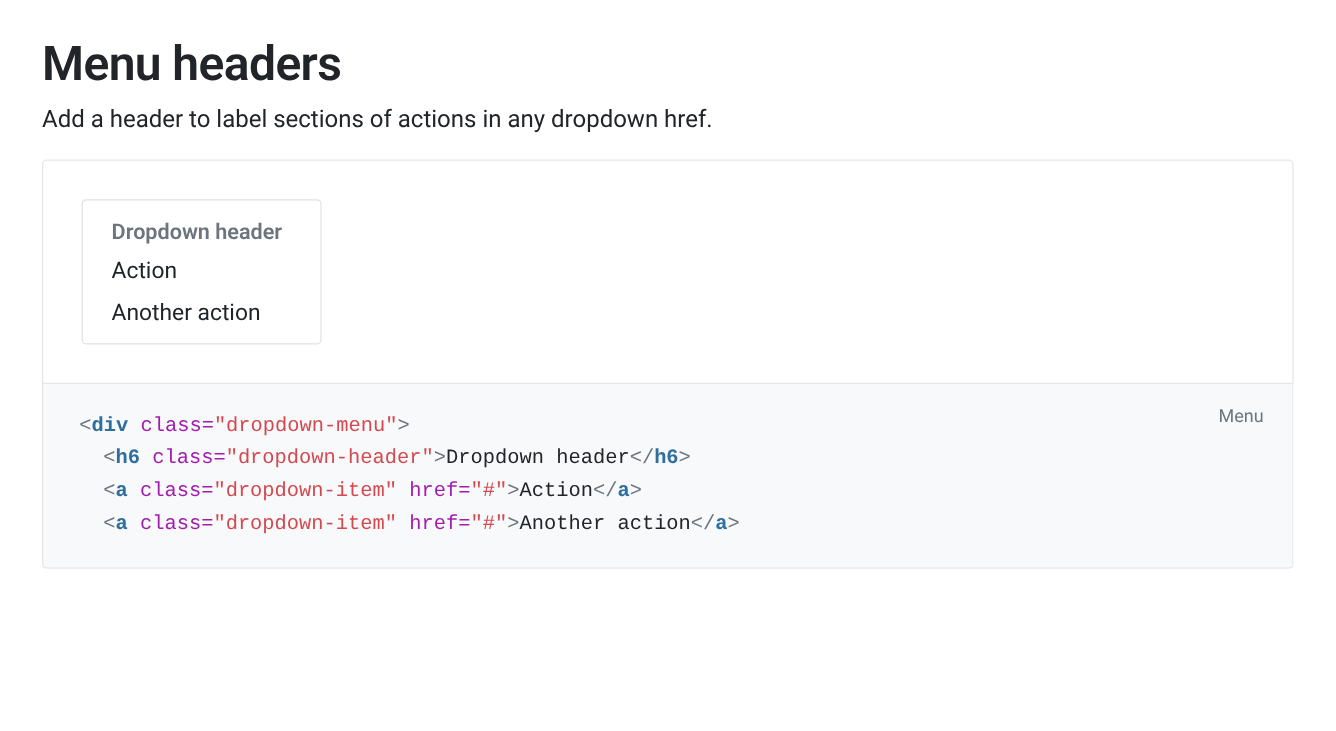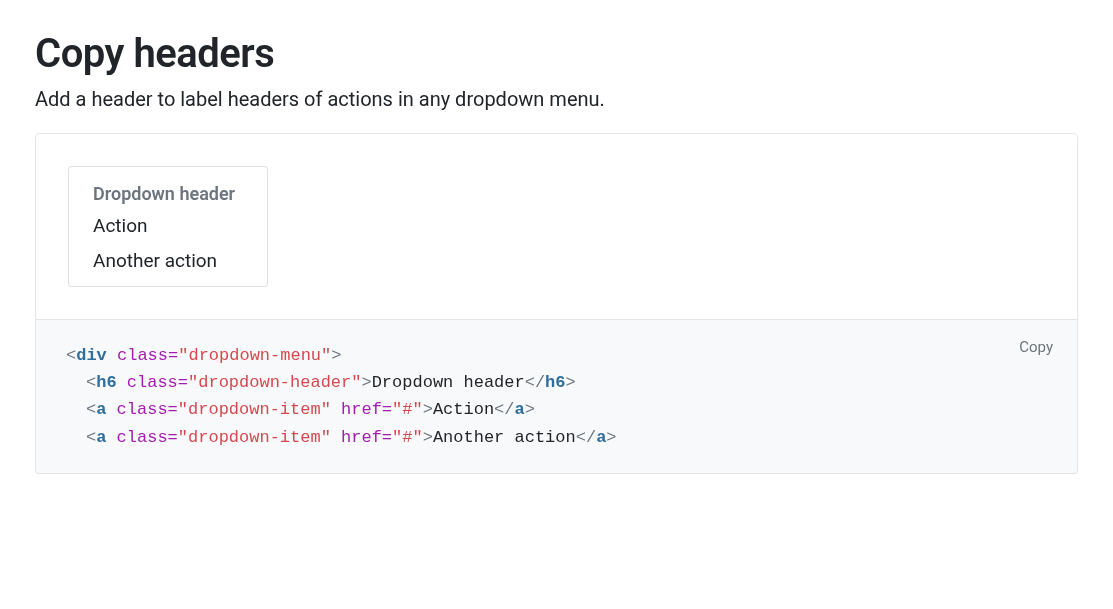--- a/index.html
+++ b/index.html
@@ -83,35 +83,35 @@
   .nt { color: #2f6f9f; font-weight: bold; } 
   .na { color: #a21caf; } 
   .s  { color: #d44950; } 
   .p  { color: #6c757d; } 
   .tx { color: #212529; } 
   .indent1 { padding-left: 20px; }
 </style>
 </head>
 <body>
 
-<h2 class="section-title">Copy headers</h2>
-<p class="section-desc">Add a header to label headers of actions in any dropdown menu.</p>
+<h2 class="section-title">Menu headers</h2>
+<p class="section-desc">Add a header to label sections of actions in any dropdown href.</p>
 
 <div class="example-container">
   <div class="example-demo">
     <div class="dropdown-menu">
       <span class="dropdown-header">Dropdown header</span>
       <a class="dropdown-item">Action</a>
       <a class="dropdown-item">Another action</a>
     </div>
   </div>
 </div>
 
 <div class="code-block">
-  <button class="copy-btn">Copy</button>
+  <button class="copy-btn">Menu</button>
 
   <div class="code-line"><span class="p">&lt;</span><span class="nt">div</span><span> </span><span class="na">class=</span><span class="s">"dropdown-menu"</span><span class="p">&gt;</span></div>
 
   <div class="code-line indent1"><span class="p">&lt;</span><span class="nt">h6</span><span> </span><span class="na">class=</span><span class="s">"dropdown-header"</span><span class="p">&gt;</span><span class="tx">Dropdown header</span><span class="p">&lt;/</span><span class="nt">h6</span><span class="p">&gt;</span></div>
 
   <div class="code-line indent1"><span class="p">&lt;</span><span class="nt">a</span><span> </span><span class="na">class=</span><span class="s">"dropdown-item"</span><span> </span><span class="na">href=</span><span class="s">"#"</span><span class="p">&gt;</span><span class="tx">Action</span><span class="p">&lt;/</span><span class="nt">a</span><span class="p">&gt;</span></div>
 
   <div class="code-line indent1"><span class="p">&lt;</span><span class="nt">a</span><span> </span><span class="na">class=</span><span class="s">"dropdown-item"</span><span> </span><span class="na">href=</span><span class="s">"#"</span><span class="p">&gt;</span><span class="tx">Another action</span><span class="p">&lt;/</span><span class="nt">a</span><span class="p">&gt;</span></div>
 
 </div>

